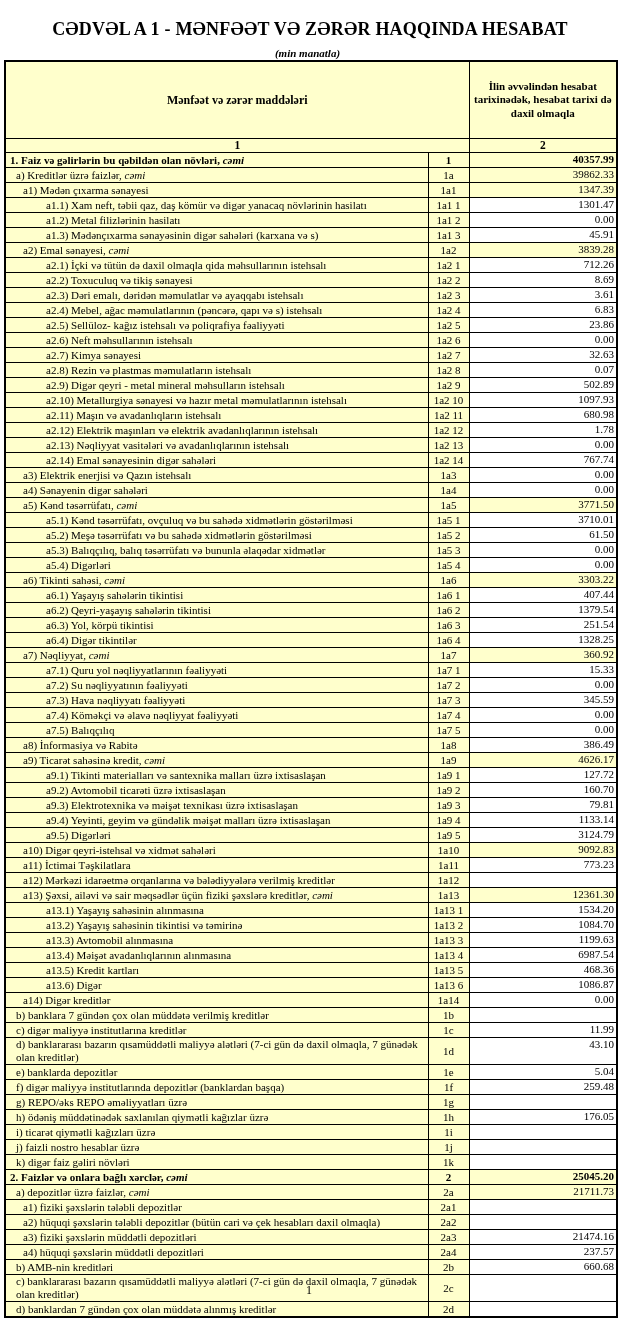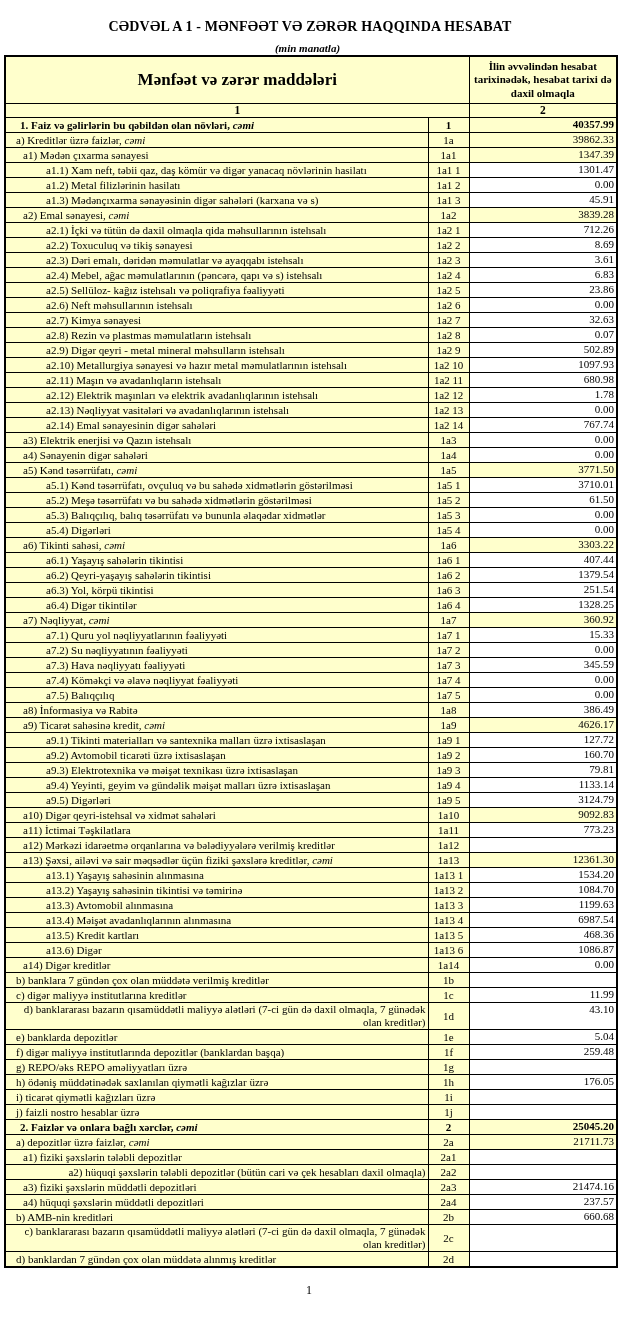--- a/index.html
+++ b/index.html
@@ -1,52 +1,52 @@
 <!DOCTYPE html>
 <html><head>
 <meta charset="utf-8">
 <style>
   html,body{margin:0;padding:0;}
   body{
     width:620px;height:1334px;background:#FFFFFF;color:#000;
     font-family:"Liberation Serif", serif;position:relative;overflow:hidden;
   }
   .title{
-    text-align:center;font-weight:bold;font-size:14px;
+    text-align:center;font-weight:bold;font-size:18px;
     padding-top:19px;letter-spacing:.2px;
   }
   .unit{
     text-align:center;font-style:italic;font-weight:bold;font-size:11px;
     margin:7px 5px 1px 0;
   }
   table{
     border-collapse:collapse;table-layout:fixed;width:612px;margin:0 4px;
     border:2px solid #000;
   }
   th,td{border:1px solid #000;}
   th{
     background:#FFFFCC;font-weight:bold;text-align:center;vertical-align:middle;
-    padding:1px 2px;overflow:hidden;
-  }
-  th.hdr-items{font-size:17px;height:44px;}
+    padding:16px 2px;overflow:hidden;
+  }
+  th.hdr-items{font-size:12px;height:44px;}
   th.hdr-period{font-size:11px;line-height:13.5px;height:44px;}
   tr.numrow th{font-size:11.5px;height:13px;padding:0;line-height:13px;}
   td{
     font-size:11px;line-height:13px;height:14px;padding:0 2px;overflow:hidden;
   }
   td.lbl{
     background:#FFFFCC;text-align:left;vertical-align:middle;white-space:nowrap;
   }
-  tr.tall td.lbl{white-space:normal;text-align:right;}
+  tr.tall td.lbl{white-space:normal;}
   td.code{background:#FFFFCC;text-align:center;white-space:nowrap;vertical-align:middle;}
   td.val{background:#FFFFFF;text-align:right;vertical-align:top;}
   td.val.yel{background:#FFFFCC;}
   tr.bold td{font-weight:bold;}
   .em{font-style:italic;}
-  .ind0{padding-left:14px;}
+  .ind0{padding-left:4px;}
   .ind1{padding-left:10px;}
   .ind2{padding-left:17px;}
   .ind3{padding-left:40px;margin-left:44px;}
   .page-num{
     position:absolute;left:306px;top:1283px;font-size:12px;
     background:transparent;
   }
 </style>
 </head>
 <body>
@@ -394,20 +394,25 @@
       <tr>
         <td class="lbl ind1"><span>i) ticarət qiymətli kağızları üzrə</span></td>
         <td class="code">1i</td>
         <td class="val"></td>
       </tr>
       <tr>
         <td class="lbl ind1"><span>j) faizli nostro hesablar üzrə</span></td>
         <td class="code">1j</td>
         <td class="val"></td>
       </tr>
+      <tr>
+        <td class="lbl ind1"><span>k) digər faiz gəliri növləri</span></td>
+        <td class="code">1k</td>
+        <td class="val"></td>
+      </tr>
       <tr class="bold">
         <td class="lbl ind0"><span>2. Faizlər və onlara bağlı xərclər, </span><span class="em">cəmi</span></td>
         <td class="code">2</td>
         <td class="val yel">25045.20</td>
       </tr>
       <tr>
         <td class="lbl ind1"><span>a) depozitlər üzrə faizlər, </span><span class="em">cəmi</span></td>
         <td class="code">2a</td>
         <td class="val yel">21711.73</td>
       </tr>

